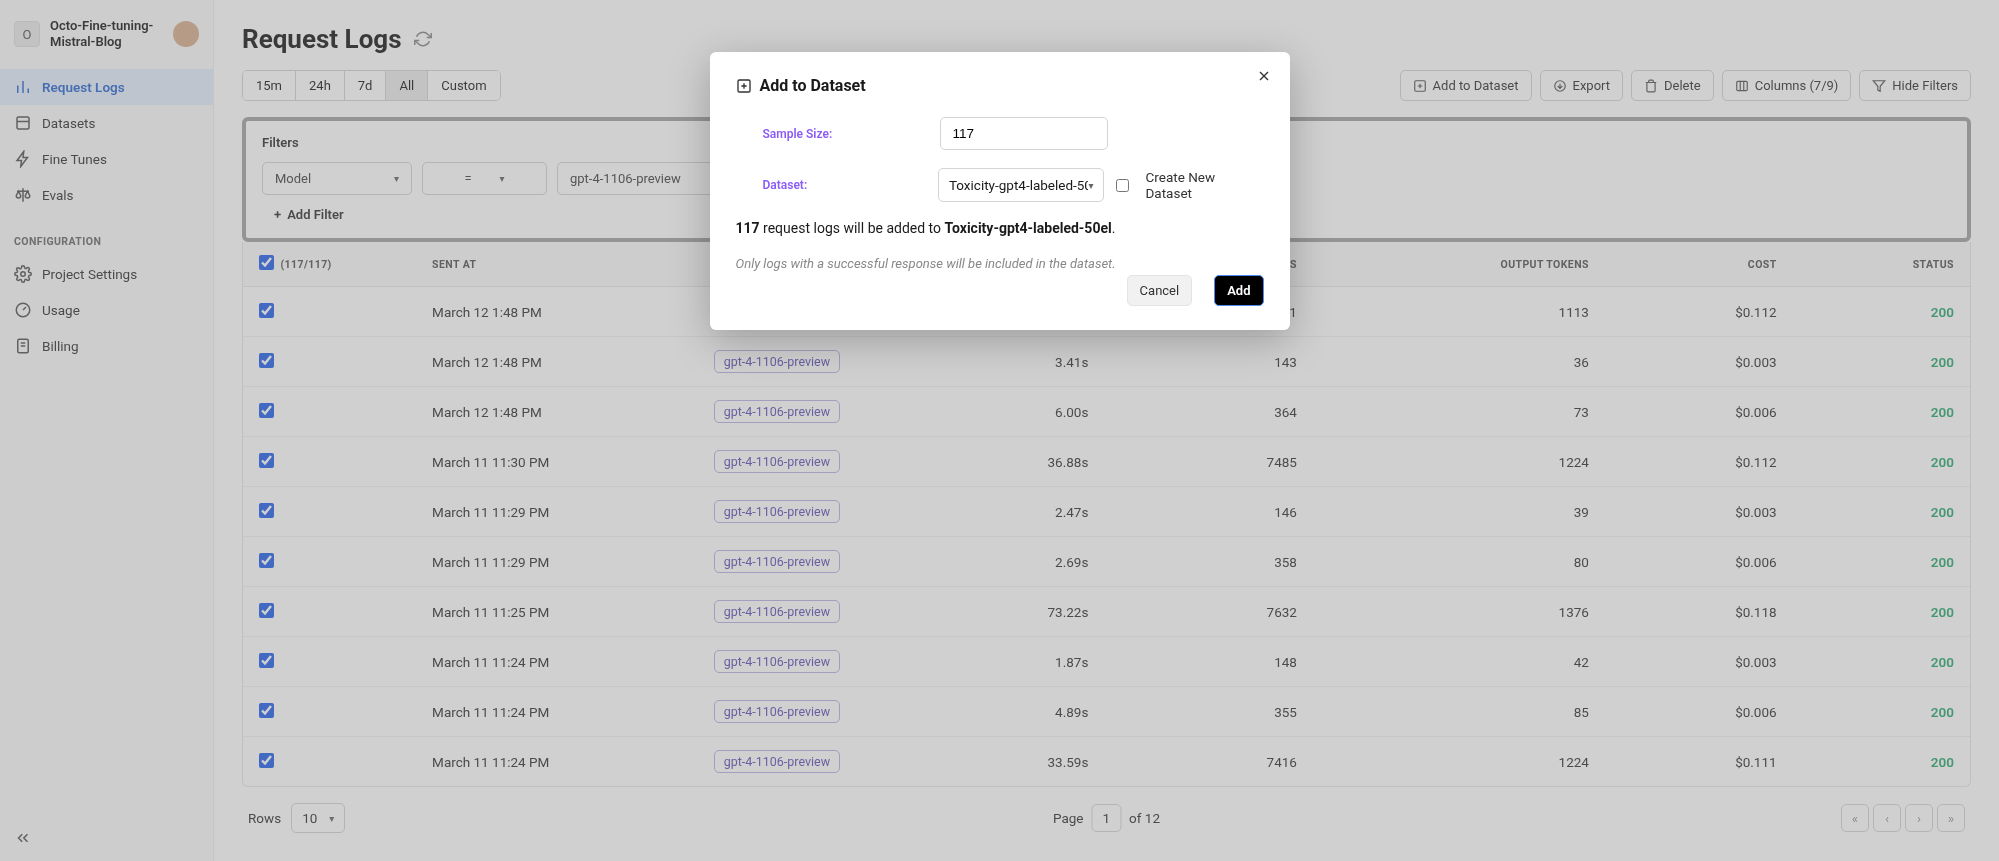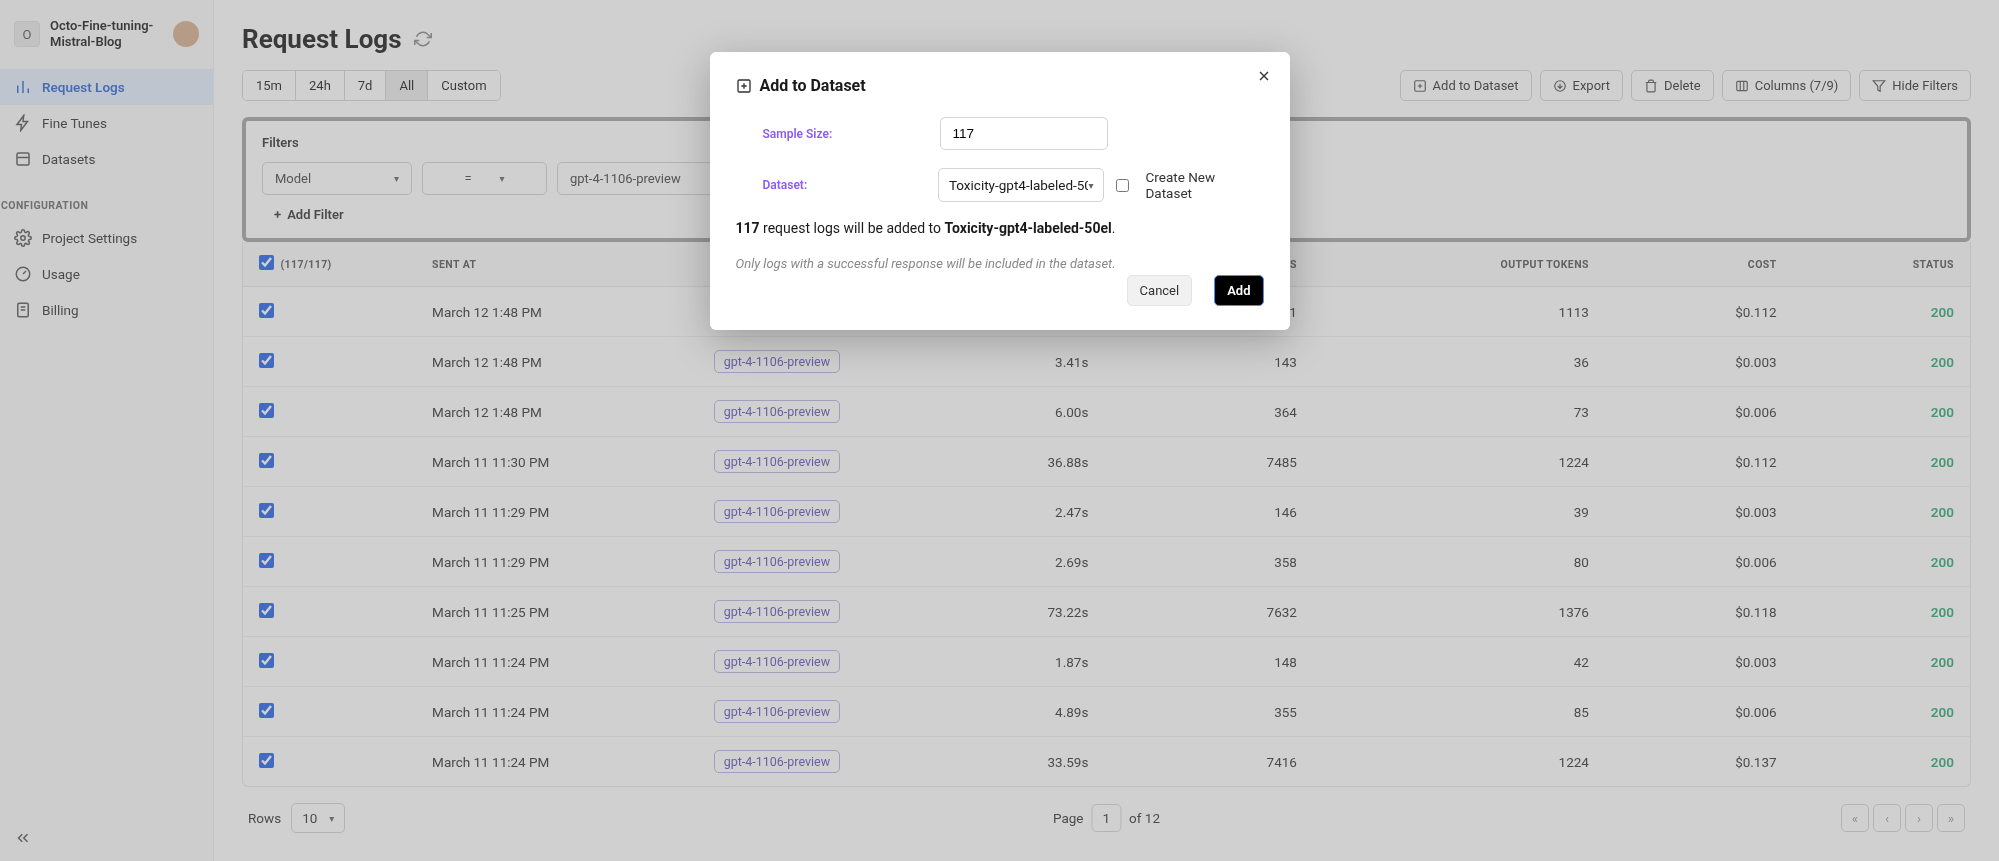--- a/index.html
+++ b/index.html
@@ -53,21 +53,21 @@
     background: #e5eefc;
     color: #2e69d1;
     font-weight: 600;
   }
   .nav-item svg, .nav-item .icon-ph { width: 18px; height: 18px; flex-shrink: 0; }
   .nav-section-label {
     font-size: 10.5px;
     letter-spacing: 0.04em;
     font-weight: 700;
     color: #6a6a6a;
-    padding: 22px 1px 8px;
+    padding: 22px 14px 8px;
   }
 
   
   .main { flex: 1; padding: 24px 28px; overflow: hidden; position: relative; }
   .page-title-row { display: flex; align-items: center; gap: 12px; margin-bottom: 16px; }
   .page-title { font-size: 26px; font-weight: 700; }
 
   .toolbar-row { display: flex; align-items: center; margin-bottom: 16px; }
   .time-tabs { display: flex; border: 1px solid #d4d4d4; border-radius: 5px; overflow: hidden; }
   .time-tab {
@@ -226,30 +226,36 @@
     </div>
 
     <div class="nav-item active">
       <svg viewBox="0 0 24 24" fill="none" stroke="#2e69d1" stroke-width="2">
           <path d="M5 20V10M12 20V4M19 20V14"></path>
         </svg>
       <span>Request Logs</span>
     </div>
     <div class="nav-item">
       <svg viewBox="0 0 24 24" fill="none" stroke="#555" stroke-width="2">
-          <path d="M13 2L4 14h6l-1 8 9-12h-6l1-8z"></path>
-        </svg>
-      <span>Fine Tunes</span>
+          <rect x="4" y="4" width="16" height="16" rx="2"></rect>
+          <path d="M4 10h16"></path>
+        </svg>
+      <span>Datasets</span>
     </div>
     <div class="nav-item">
       <svg viewBox="0 0 24 24" fill="none" stroke="#555" stroke-width="2">
-          <rect x="4" y="4" width="16" height="16" rx="2"></rect>
-          <path d="M4 10h16"></path>
-        </svg>
-      <span>Datasets</span>
+          <path d="M13 2L4 14h6l-1 8 9-12h-6l1-8z"></path>
+        </svg>
+      <span>Fine Tunes</span>
+    </div>
+    <div class="nav-item">
+      <svg viewBox="0 0 24 24" fill="none" stroke="#555" stroke-width="2">
+          <path d="M12 3v18M6 7l-3 6a3 3 0 006 0L6 7zM18 7l-3 6a3 3 0 006 0l-3-6zM4 7h16"></path>
+        </svg>
+      <span>Evals</span>
     </div>
 
     <div class="nav-section-label">CONFIGURATION</div>
 
     <div class="nav-item">
       <svg viewBox="0 0 24 24" fill="none" stroke="#555" stroke-width="2">
           <circle cx="12" cy="12" r="3"></circle>
           <path d="M19.4 15a1.7 1.7 0 00.3 1.8l.1.1a2 2 0 11-2.8 2.8l-.1-.1a1.7 1.7 0 00-1.8-.3 1.7 1.7 0 00-1 1.5V21a2 2 0 11-4 0v-.1a1.7 1.7 0 00-1-1.5 1.7 1.7 0 00-1.8.3l-.1.1a2 2 0 11-2.8-2.8l.1-.1a1.7 1.7 0 00.3-1.8 1.7 1.7 0 00-1.5-1H3a2 2 0 110-4h.1a1.7 1.7 0 001.5-1 1.7 1.7 0 00-.3-1.8l-.1-.1a2 2 0 112.8-2.8l.1.1a1.7 1.7 0 001.8.3H9a1.7 1.7 0 001-1.5V3a2 2 0 114 0v.1a1.7 1.7 0 001 1.5 1.7 1.7 0 001.8-.3l.1-.1a2 2 0 112.8 2.8l-.1.1a1.7 1.7 0 00-.3 1.8V9a1.7 1.7 0 001.5 1H21a2 2 0 110 4h-.1a1.7 1.7 0 00-1.5 1z"></path>
         </svg>
       <span>Project Settings</span>
@@ -480,21 +486,21 @@
               <td class="status-200">200</td>
             </tr>
             <tr>
               <td><input class="chk" type="checkbox" checked="" style=""></td>
               <td></td>
               <td>March 11 11:24 PM</td>
               <td><span class="model-pill">gpt-4-1106-preview</span></td>
               <td class="num">33.59s</td>
               <td class="num">7416</td>
               <td class="num">1224</td>
-              <td class="num">$0.137</td>
+              <td class="num">$0.111</td>
               <td class="status-200">200</td>
             </tr>
           </tbody>
       </table>
     </div>
 
     <div class="pager" style="position:relative;">
       <span>Rows</span>
       <div class="rows-sel">
         <span>10</span>

